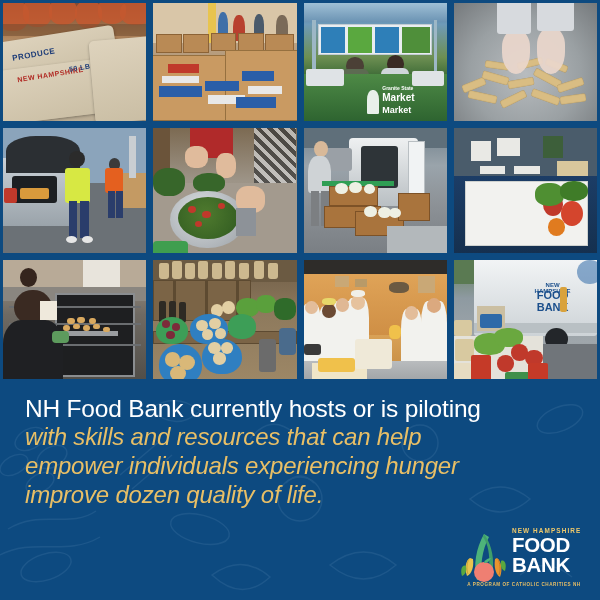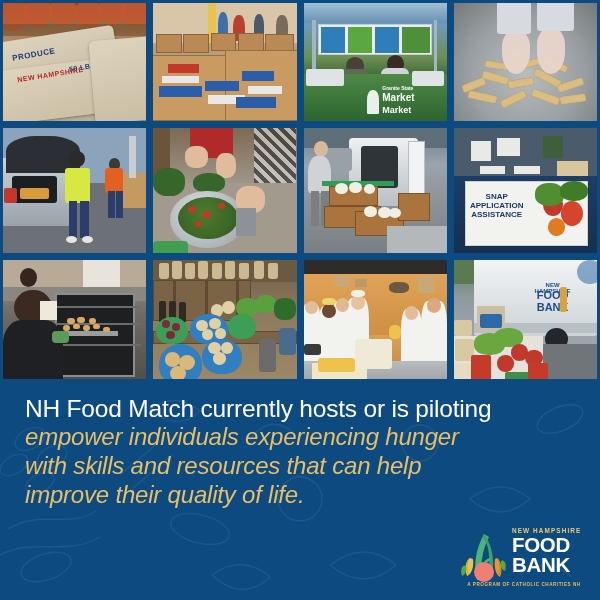--- a/index.html
+++ b/index.html
@@ -352,21 +352,20 @@
       <div class="scene">
         <div class="rect" style="left:0;top:0;width:100%;height:40%;background:#4a5c6b"></div>
         <div class="paper" style="left:12%;top:10%;width:14%;height:16%"></div>
         <div class="paper" style="left:30%;top:8%;width:16%;height:14%"></div>
         <div class="rect" style="left:62%;top:6%;width:14%;height:18%;background:#3d5f3a"></div>
         <div class="tablecloth"></div>
         <div class="paper" style="left:18%;top:30%;width:18%;height:7%"></div>
         <div class="paper" style="left:42%;top:30%;width:18%;height:7%"></div>
         <div class="paper" style="left:72%;top:26%;width:22%;height:12%;background:#d8c79c"></div>
         <div class="sign" style="left:8%;top:42%;width:86%;height:52%"></div>
-        <div class="signtxt" style="left:10%;top:52%;width:40%;font-size:8px">SNAP<br>APPLICATION<br>ASSISTANCE</div>
         <div class="veg" style="left:62%;top:52%;width:14%;height:18%;background:#c0392b"></div>
         <div class="veg" style="left:75%;top:58%;width:15%;height:20%;background:#d4452d"></div>
         <div class="veg" style="left:57%;top:44%;width:20%;height:18%;background:#4f8f32;border-radius:45%"></div>
         <div class="veg" style="left:74%;top:42%;width:20%;height:16%;background:#3f7c28;border-radius:45%"></div>
         <div class="veg" style="left:66%;top:72%;width:12%;height:14%;background:#e07b1f"></div>
       </div>
     </div>
 
     <div class="photo p9">
       <div class="scene">
@@ -522,26 +521,26 @@
         <path d="M330 186 q 34 -26 66 0 q -32 28 -66 0z"></path>
         <circle cx="420" cy="64" r="18"></circle>
         <path d="M470 120 q 30 -24 60 0 q -30 26 -60 0z"></path>
         <ellipse cx="560" cy="40" rx="24" ry="12" transform="rotate(-22 560 40)"></ellipse>
         <path d="M520 196 q 26 -20 52 2"></path>
         <path d="M120 96 l 40 -34 M132 110 l 40 -34"></path>
         <path d="M250 60 q 20 -26 44 -6"></path>
       </g>
     </svg>
 
-    <div class="headline">NH Food Match currently hosts or is piloting</div>
+    <div class="headline">NH Food Bank currently hosts or is piloting</div>
 
     <div class="subcopy">
+      <div>with skills and resources that can help</div>
       <div>empower individuals experiencing hunger</div>
-      <div>with skills and resources that can help</div>
-      <div>improve their quality of life.</div>
+      <div>improve dozen quality of life.</div>
     </div>
 
     <div class="logo">
       <svg class="mark" viewBox="0 0 50 56">
         <path d="M17 52 C 13 38, 16 20, 24 6 L 29 9 C 22 22, 20 38, 22 52 Z" fill="#4db37a"></path>
         <path d="M24 6 C 30 14, 34 26, 33 40 L 29 40 C 30 26, 28 16, 23 9 Z" fill="#3f9e6a"></path>
         <path d="M10 30 C 6 32, 4 40, 7 48 C 12 46, 14 38, 13 31 Z" fill="#e8c44f"></path>
         <path d="M9 31 C 7 34, 6 41, 8 46" stroke="#c9a43a" stroke-width="1" fill="none"></path>
         <path d="M6 38 C 2 36, 0 42, 2 48 C 5 47, 7 43, 6 39 Z" fill="#5aa83f"></path>
         <path d="M37 30 C 41 33, 43 41, 40 49 C 35 46, 34 38, 35 31 Z" fill="#e8952f"></path>

